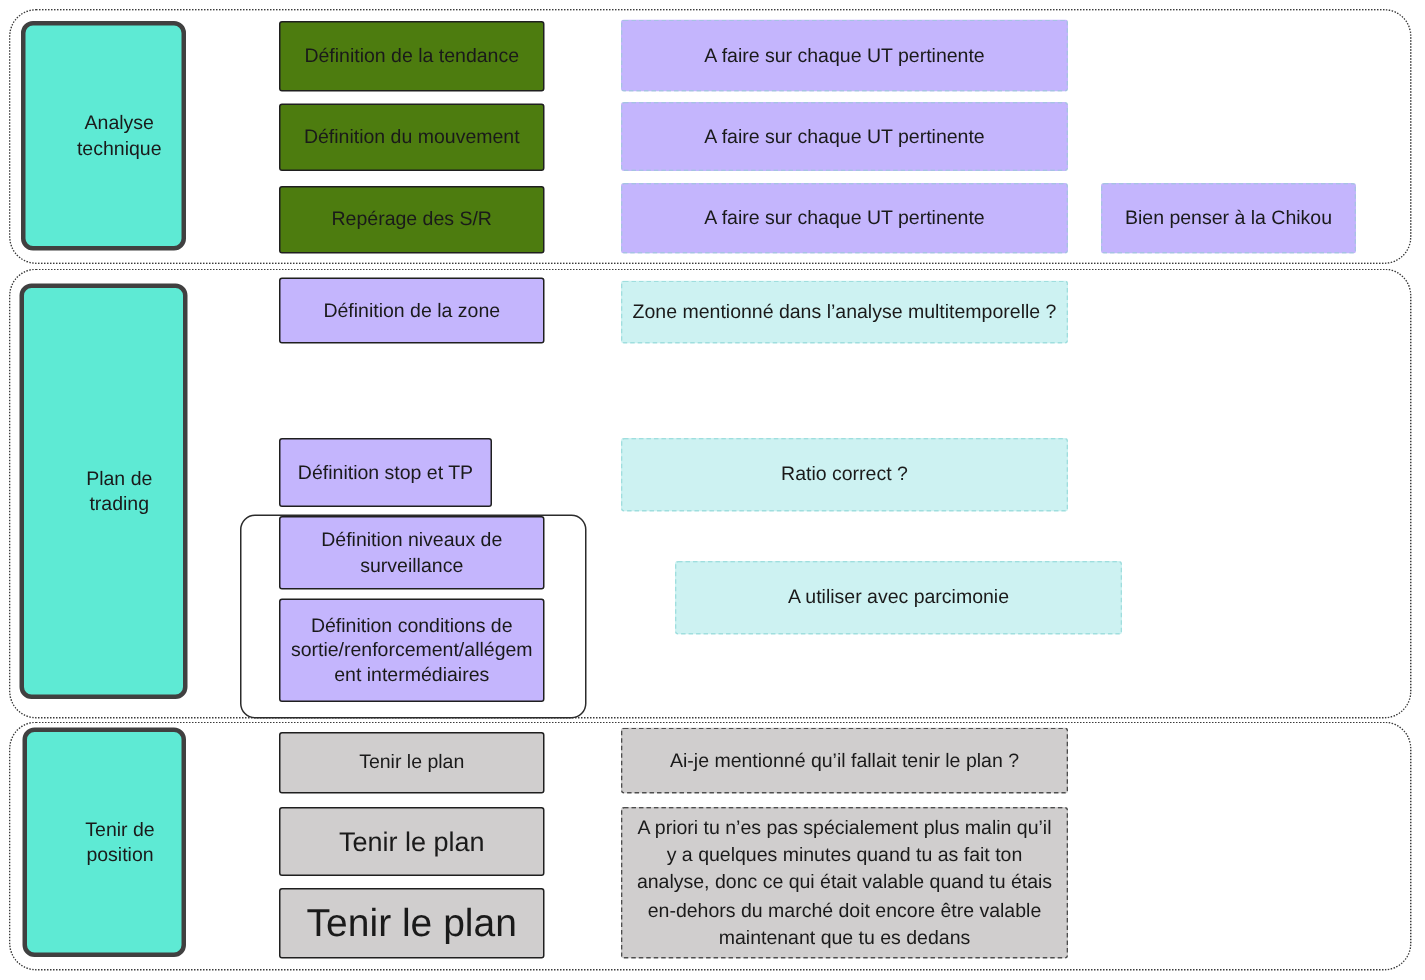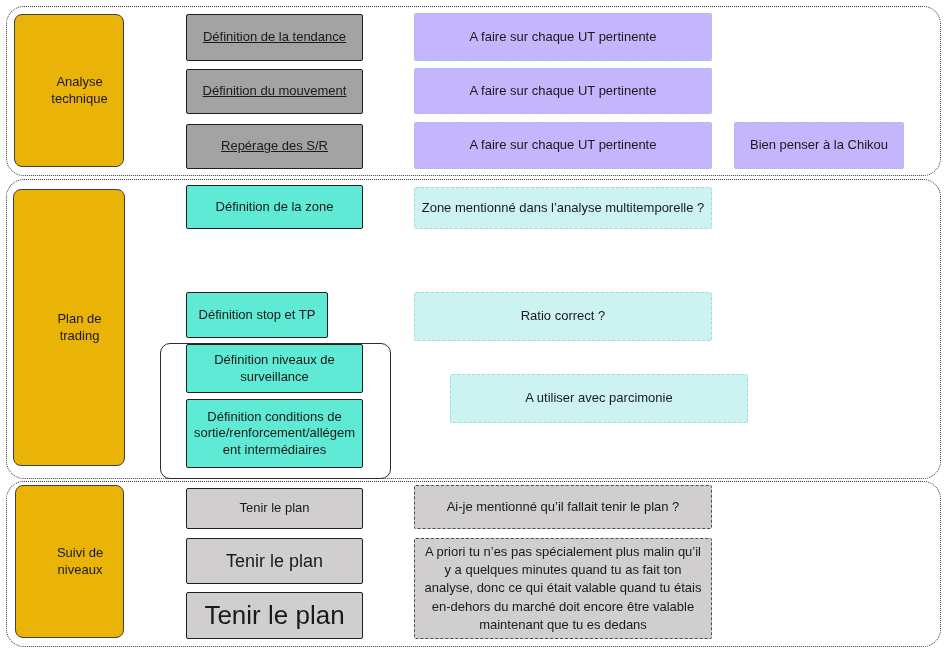--- a/index.html
+++ b/index.html
@@ -9,25 +9,25 @@
   }
   .section{
     position:absolute;border:1px dotted #3a3a3a;border-radius:18px;background:transparent;
   }
   .box{
     position:absolute;display:flex;align-items:center;justify-content:center;
     text-align:center;font-size:13px;line-height:1.25;box-sizing:border-box;
     padding:2px 6px;border-radius:2px;
   }
   .label-box{
-    background:#eab308;border:1px solid #404040;border-radius:8px;padding-left:27px;
+    background:#5eead4;border:3px solid #404040;border-radius:8px;padding-left:27px;
   }
-  .solid-blue{background:#a3a3a3;border:1.5px solid #1f1f1f;text-decoration:underline;}
+  .solid-blue{background:#4d7c0f;border:1.5px solid #1f1f1f;}
   .dashed-blue{background:#c4b5fd;border:1px dashed #a6c3e3;}
-  .solid-cyan{background:#5eead4;border:1.5px solid #1f1f1f;}
+  .solid-cyan{background:#c4b5fd;border:1.5px solid #1f1f1f;}
   .dashed-cyan{background:#cdf2f2;border:1px dashed #9fdede;}
   .solid-gray{background:#d0cece;border:1.5px solid #1f1f1f;}
   .dashed-gray{background:#d0cece;border:1px dashed #4d4d4d;}
   .bracket{
     position:absolute;border:1px solid #2b2b2b;border-radius:10px;background:transparent;
   }
   .wrap-hard{overflow-wrap:break-word;word-break:break-word;}
   .t-med{font-size:18px;}
   .t-big{font-size:26px;}
   .para{line-height:1.4;padding:4px 8px;}
@@ -60,21 +60,21 @@
     <div class="box solid-cyan" style="left:179px;top:112px;width:142px;height:46px;">Définition stop et TP</div>
     <div class="box solid-cyan" style="left:179px;top:164px;width:177px;height:49px;">Définition niveaux de surveillance</div>
     <div class="box solid-cyan wrap-hard" style="left:179px;top:219px;width:177px;height:69px;">Définition conditions de sortie/renforcement/allégement intermédiaires</div>
 
     <div class="box dashed-cyan" style="left:407px;top:7px;width:298px;height:42px;">Zone mentionné dans l’analyse multitemporelle ?</div>
     <div class="box dashed-cyan" style="left:407px;top:112px;width:298px;height:49px;">Ratio correct ?</div>
     <div class="box dashed-cyan" style="left:407px;top:194px;width:298px;height:49px;margin-left:36px;">A utiliser avec parcimonie</div>
   </div>
 
   <div class="section" style="left:6px;top:481px;width:933px;height:164px;">
-    <div class="box label-box" style="left:8px;top:3px;width:109px;height:153px;">Suivi de niveaux</div>
+    <div class="box label-box" style="left:8px;top:3px;width:109px;height:153px;">Tenir de position</div>
 
     <div class="box solid-gray" style="left:179px;top:6px;width:177px;height:41px;">Tenir le plan</div>
     <div class="box solid-gray t-med" style="left:179px;top:56px;width:177px;height:46px;">Tenir le plan</div>
     <div class="box solid-gray t-big" style="left:179px;top:110px;width:177px;height:47px;">Tenir le plan</div>
 
     <div class="box dashed-gray" style="left:407px;top:3px;width:298px;height:44px;">Ai-je mentionné qu’il fallait tenir le plan ?</div>
     <div class="box dashed-gray para" style="left:407px;top:56px;width:298px;height:101px;">A priori tu n’es pas spécialement plus malin qu’il y a quelques minutes quand tu as fait ton analyse, donc ce qui était valable quand tu étais en-dehors du marché doit encore être valable maintenant que tu es dedans</div>
   </div>
 
 </div>

